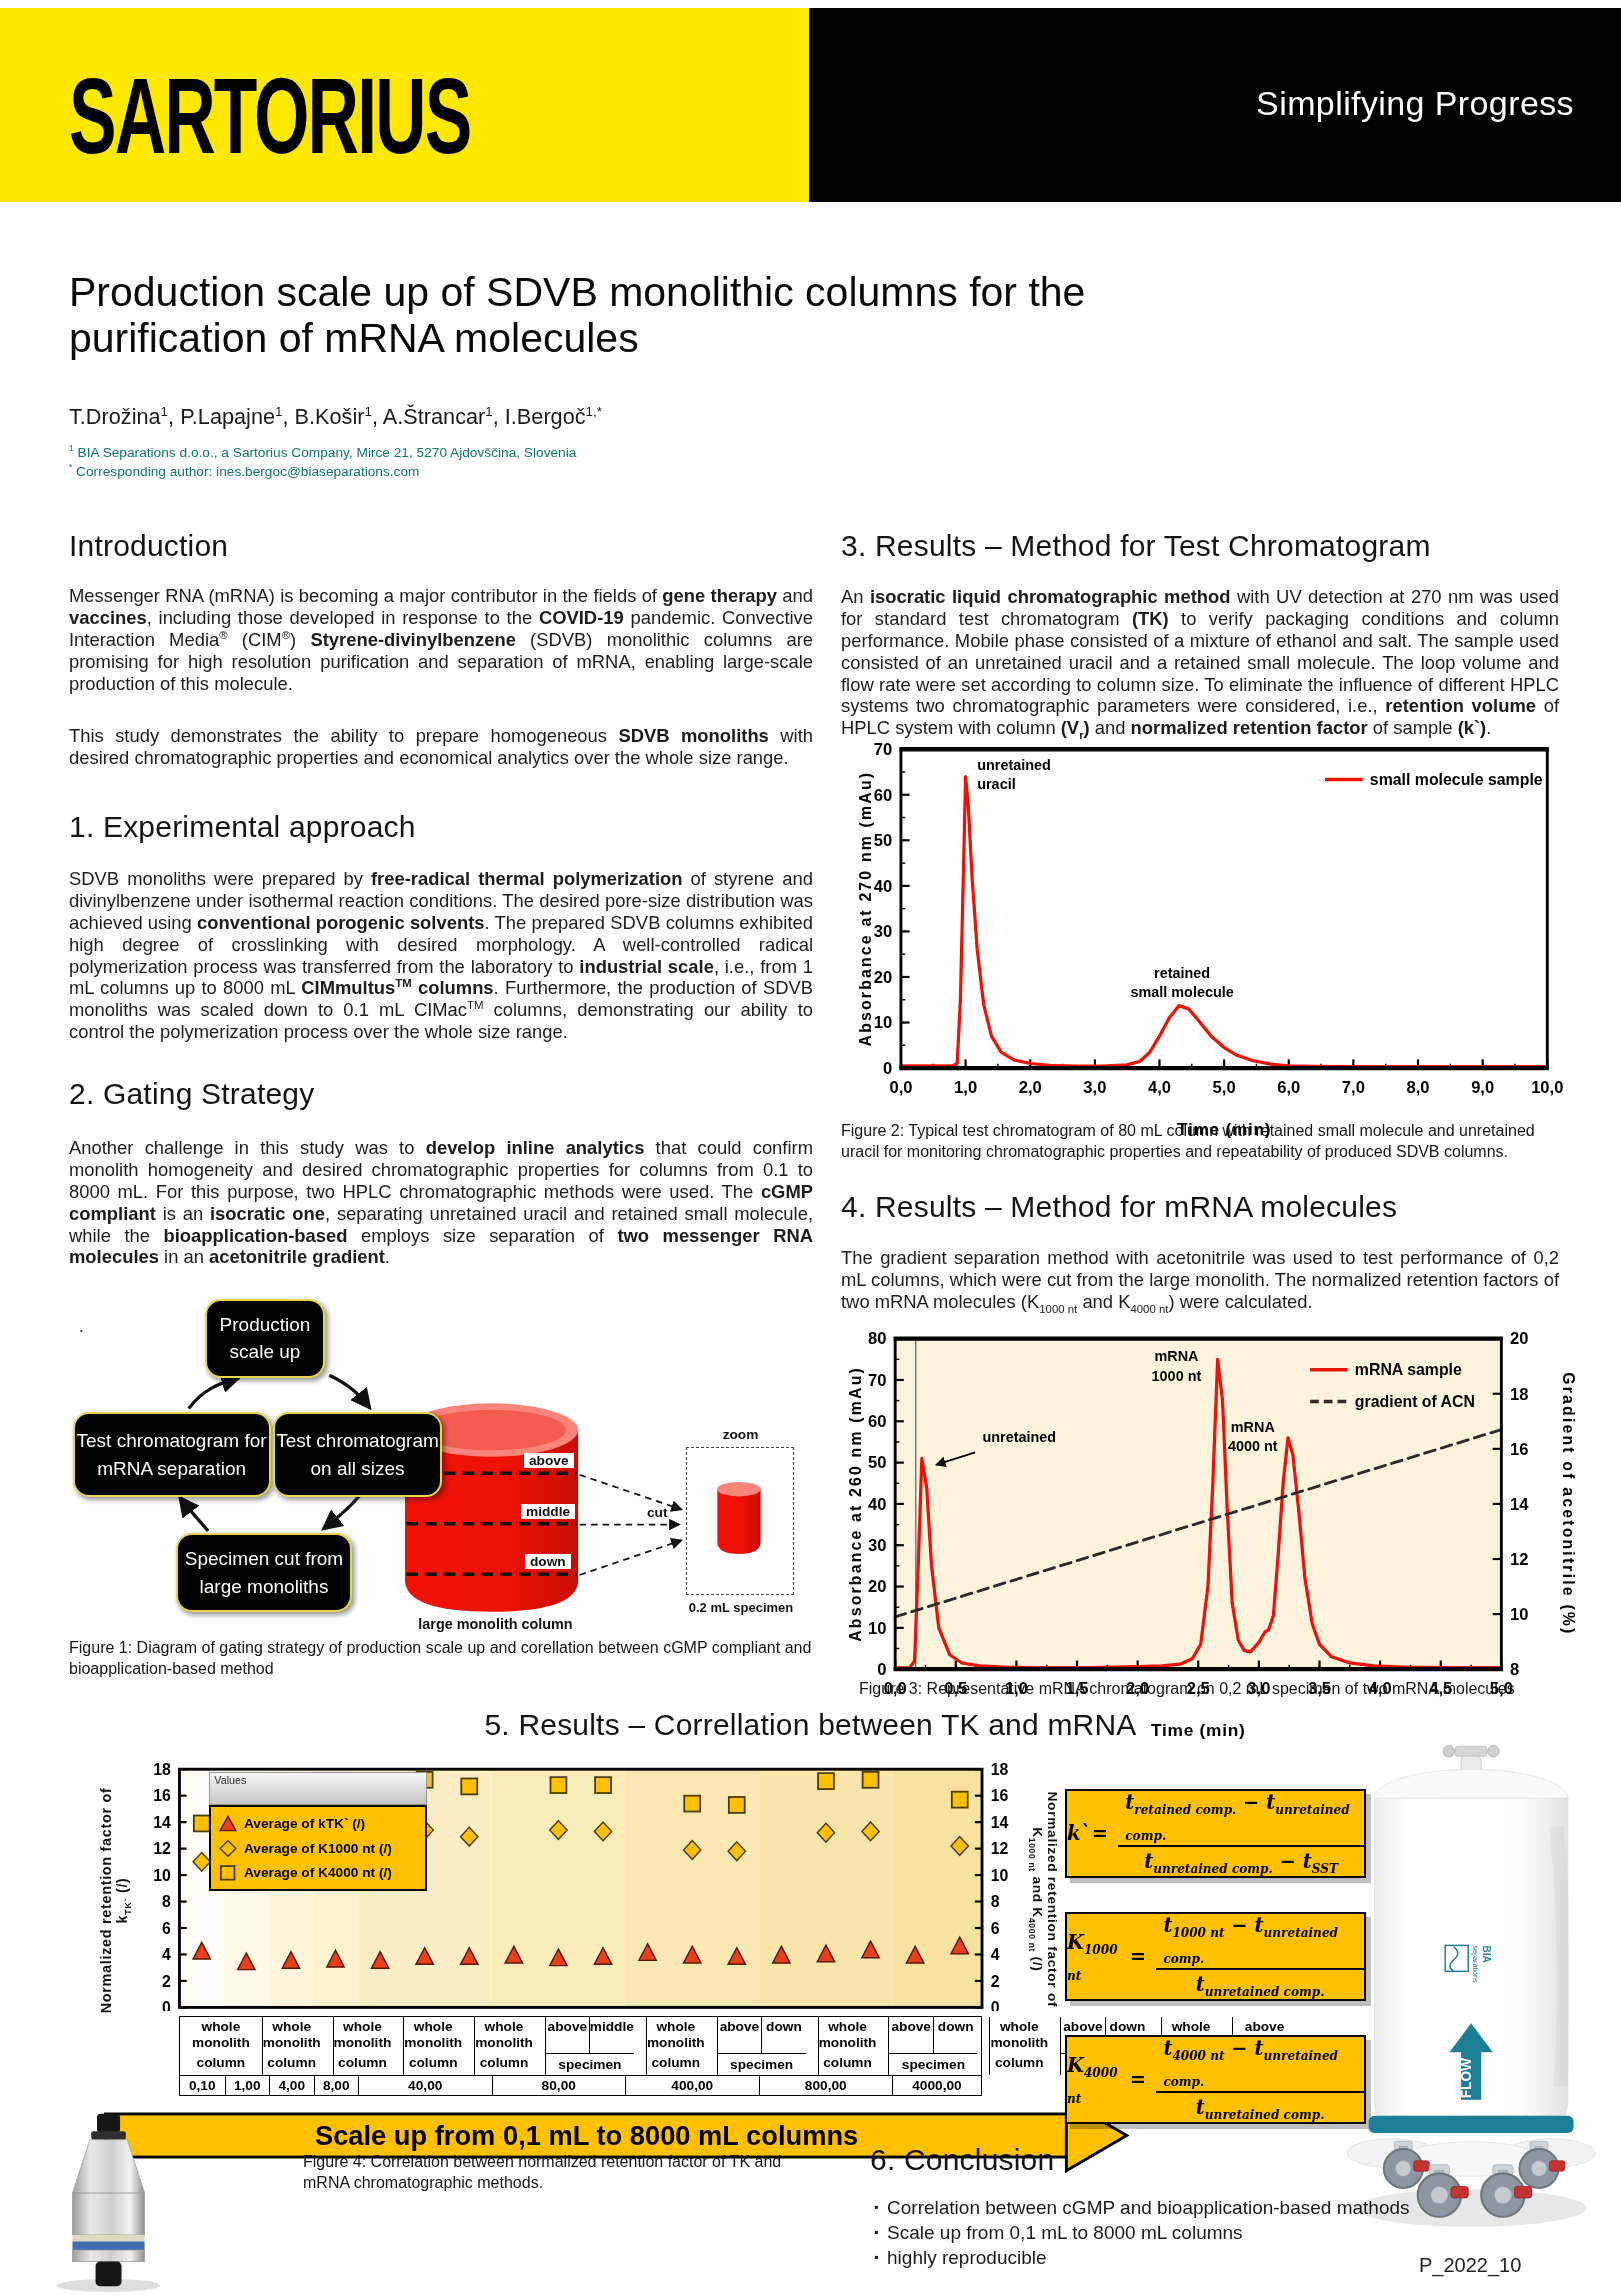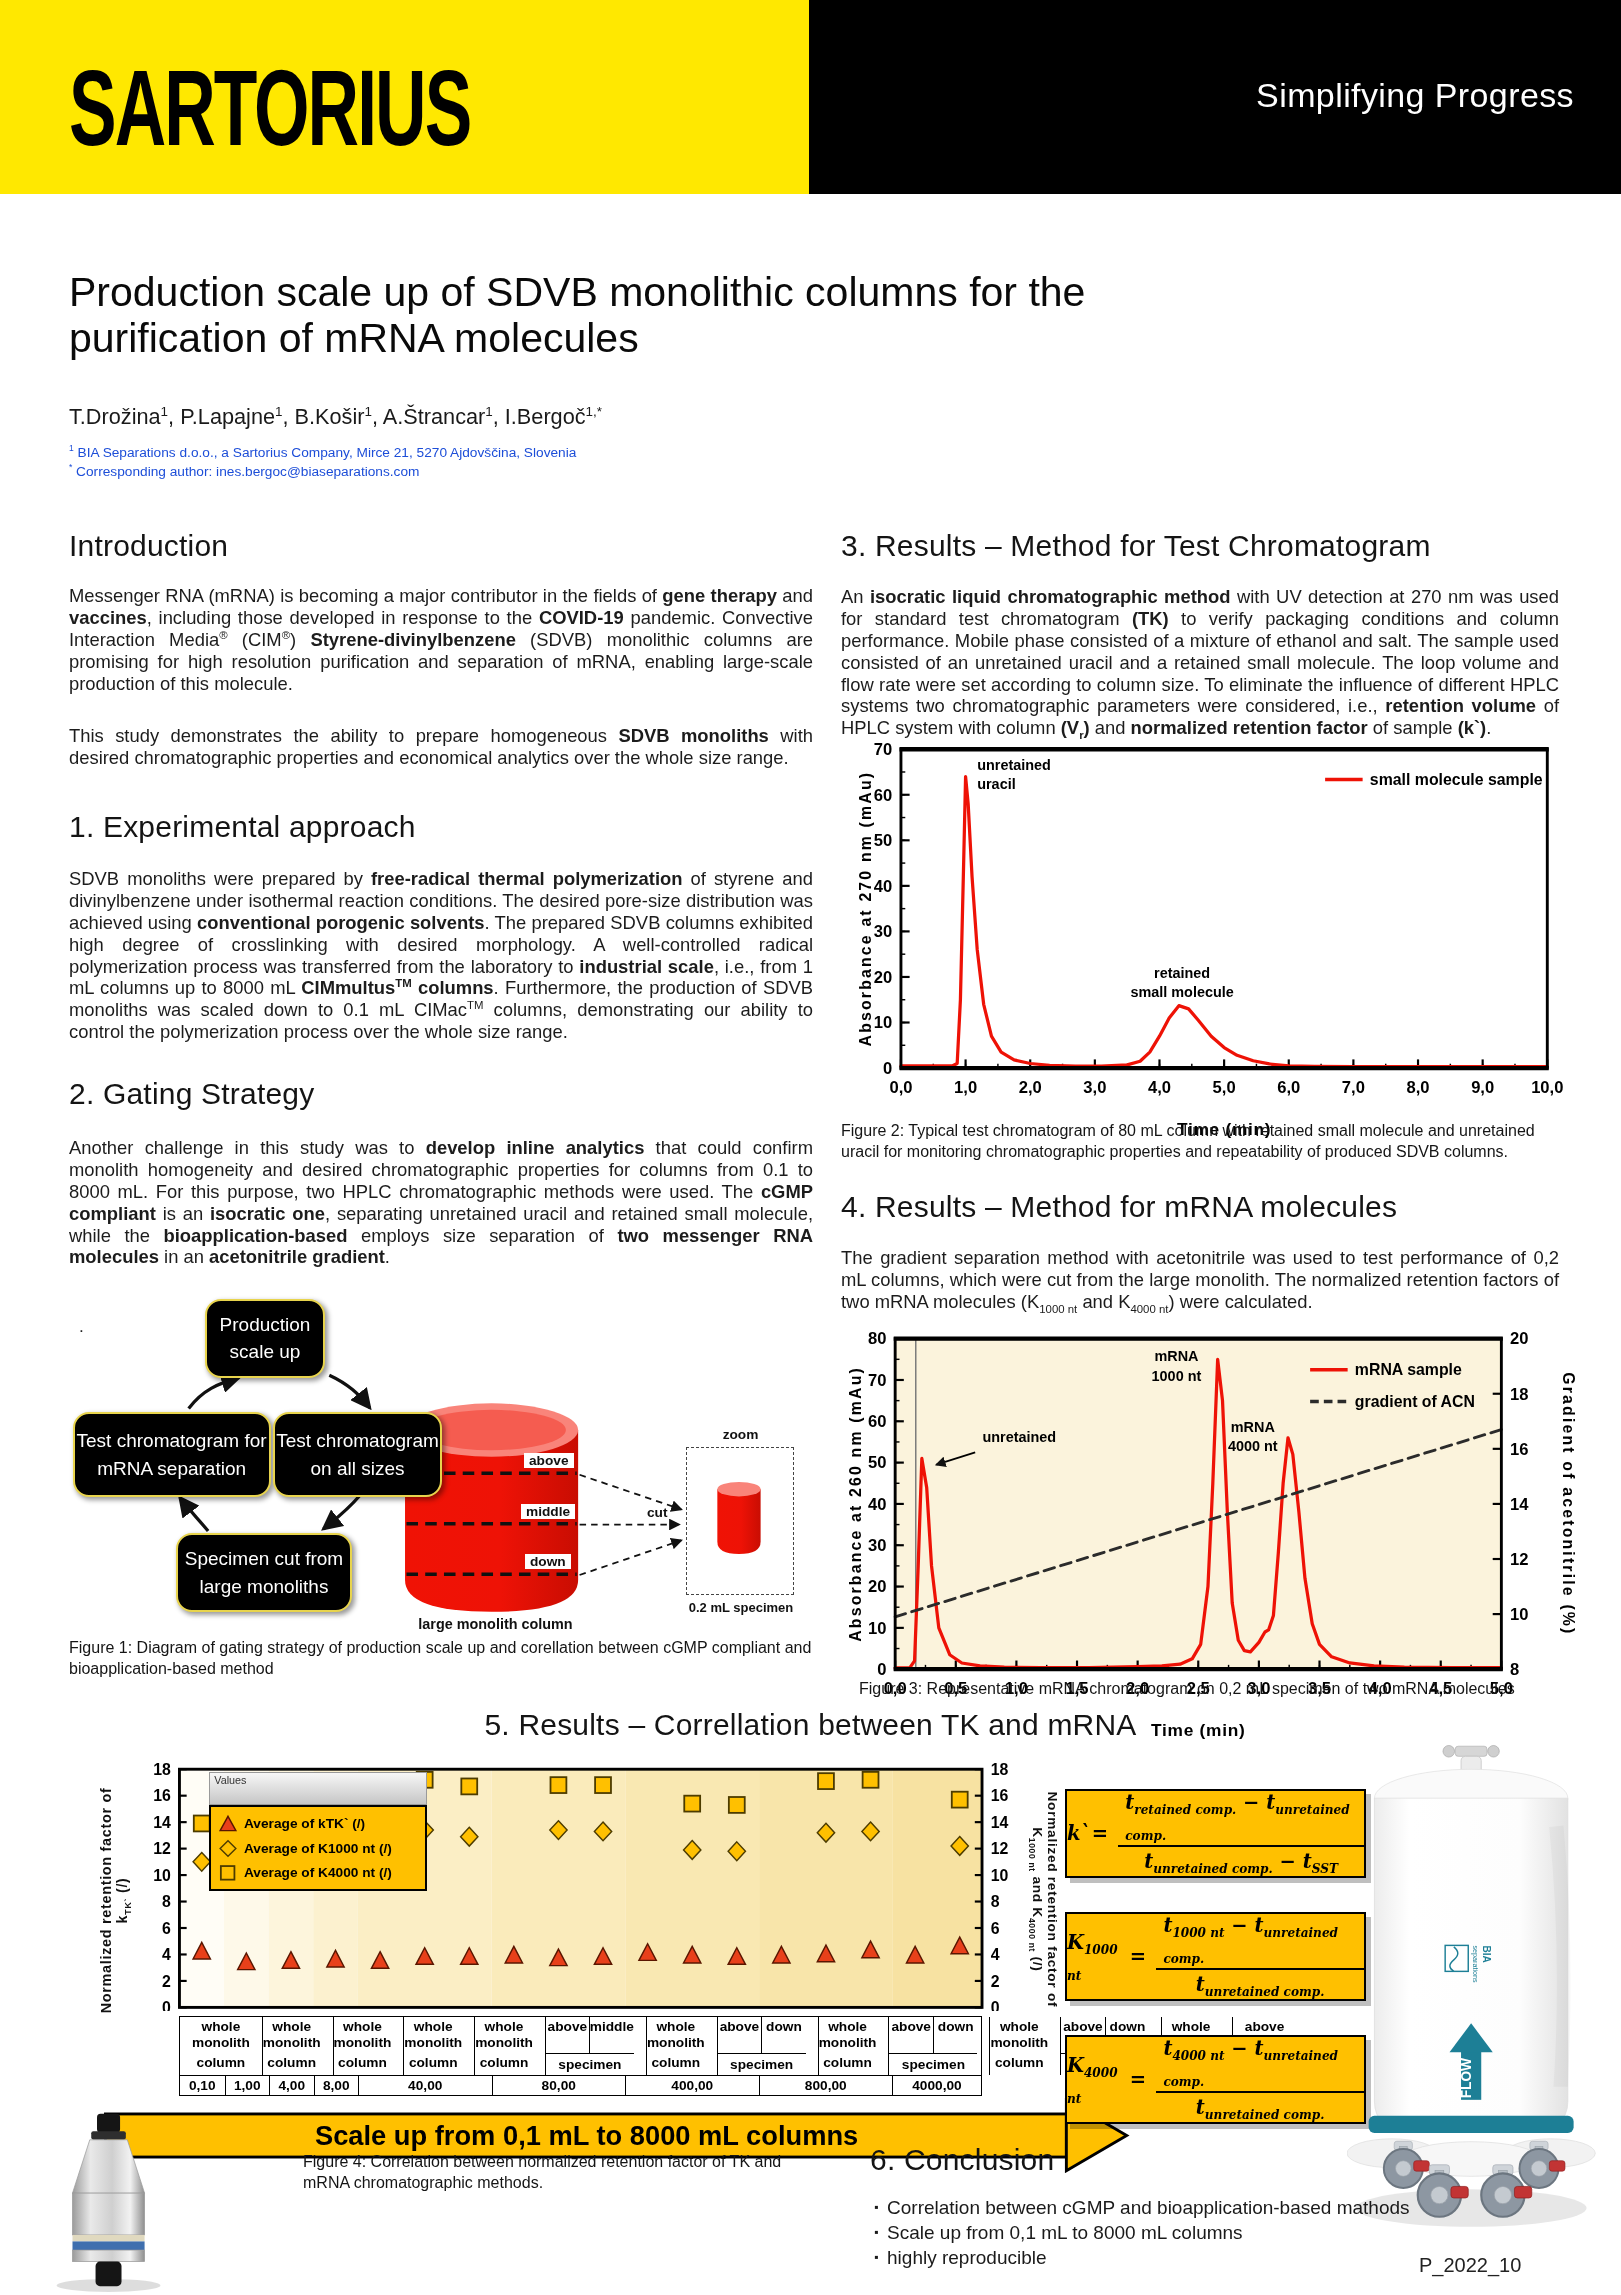--- a/index.html
+++ b/index.html
@@ -1,28 +1,28 @@
 <!DOCTYPE html>
 <html style="font-size:11.6px"><head>
 <meta charset="utf-8">
 <style>
   html,body{margin:0;padding:0;background:#ffffff;}
   #poster{position:relative;width:1621px;height:2295px;background:#fff;
     font-family:"Liberation Sans", sans-serif;color:#111;overflow:hidden;}
   
-  .hdr{position:absolute;left:0;top:0;width:1621px;height:194px;}
+  .hdr{position:absolute;left:0;top:8px;width:1621px;height:194px;}
   .hdr-yellow{position:absolute;left:0;top:0;width:809px;height:194px;background:#ffe800;}
   .hdr-black{position:absolute;left:809px;top:0;width:812px;height:194px;background:#000;}
   .logo{position:absolute;left:69px;top:45px;font-size:108px;font-weight:800;color:#000;
     letter-spacing:-2.9px;transform:scale(.66,1);transform-origin:left center;white-space:nowrap;}
   .tagline{position:absolute;right:47px;top:76px;font-size:34px;font-weight:400;color:#fff;letter-spacing:0.4px;}
   
   .title{position:absolute;left:69px;top:269px;font-size:41px;line-height:1.13;font-weight:400;color:#0a0a0a;}
   .authors{position:absolute;left:69px;top:404px;font-size:21.7px;color:#1a1a1a;}
-  .aff{position:absolute;left:69px;font-size:13.7px;color:#1d4ed8;}
+  .aff{position:absolute;left:69px;font-size:13.7px;color:#0f766e;}
   .aff1{top:443px;} .aff2{top:462px;text-align:center;}
   sup{font-size:62%;} sub{font-size:62%;}
   
   .h2{position:absolute;font-size:30px;font-weight:400;color:#141414;letter-spacing:0.2px;white-space:nowrap;}
   .para{position:absolute;font-size:18.4px;line-height:1.19;text-align:justify;color:#1c1c1c;}
   .cap{position:absolute;font-size:16px;line-height:1.3;color:#151515;}
   .center-h{left:0;width:1621px;text-align:center;}
   
   #fig1{position:absolute;left:69px;top:1293px;width:755px;height:339px;}
   #fig1 svg{position:absolute;left:0;top:0;}

